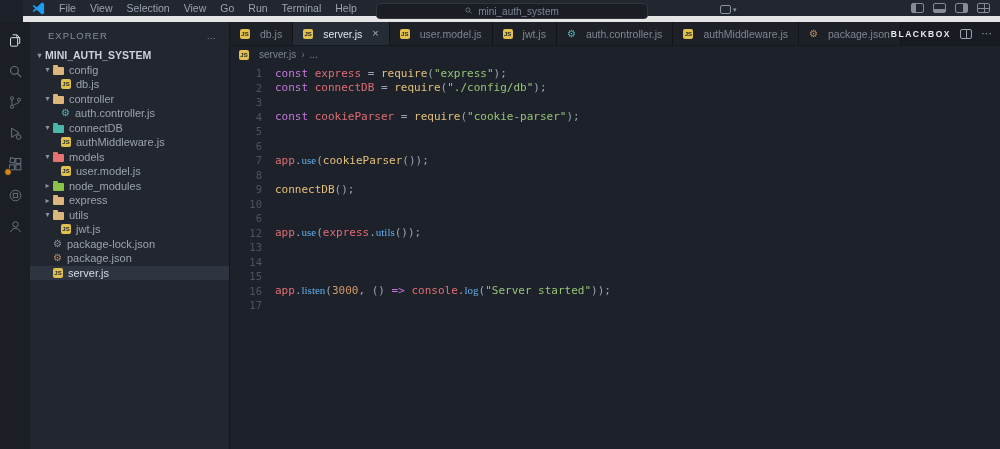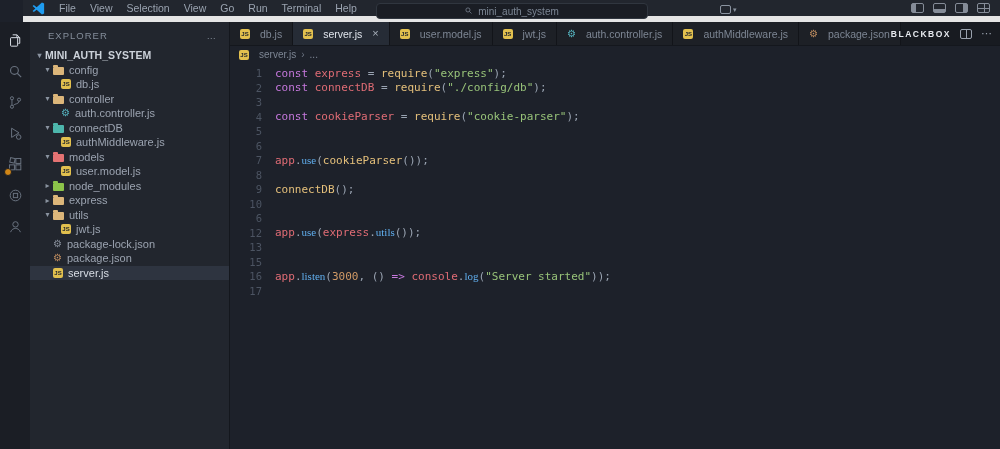--- a/index.html
+++ b/index.html
@@ -328,19 +328,20 @@
           <div class="cl"><span class="ln">4</span><span><span class="t-k">const</span><span class="t-p"> </span><span class="t-v">cookieParser</span><span class="t-p"> = </span><span class="t-f">require</span><span class="t-p">(</span><span class="t-s">"cookie-parser"</span><span class="t-p">);</span></span></div>
           <div class="cl"><span class="ln">5</span><span></span></div>
           <div class="cl"><span class="ln">6</span><span></span></div>
           <div class="cl"><span class="ln">7</span><span><span class="t-v">app</span><span class="t-p">.</span><span class="t-m">use</span><span class="t-p">(</span><span class="t-f">cookieParser</span><span class="t-p">());</span></span></div>
           <div class="cl"><span class="ln">8</span><span></span></div>
           <div class="cl"><span class="ln">9</span><span><span class="t-f">connectDB</span><span class="t-p">();</span></span></div>
           <div class="cl"><span class="ln">10</span><span></span></div>
           <div class="cl"><span class="ln">6</span><span></span></div>
           <div class="cl"><span class="ln">12</span><span><span class="t-v">app</span><span class="t-p">.</span><span class="t-m">use</span><span class="t-p">(</span><span class="t-v">express</span><span class="t-p">.</span><span class="t-m">utils</span><span class="t-p">());</span></span></div>
           <div class="cl"><span class="ln">13</span><span></span></div>
+          <div class="cl"><span class="ln">14</span><span></span></div>
           <div class="cl"><span class="ln">15</span><span></span></div>
           <div class="cl"><span class="ln">16</span><span><span class="t-v">app</span><span class="t-p">.</span><span class="t-m">listen</span><span class="t-p">(</span><span class="t-n">3000</span><span class="t-p">, () </span><span class="t-k">=&gt;</span><span class="t-p"> </span><span class="t-v">console</span><span class="t-p">.</span><span class="t-m">log</span><span class="t-p">(</span><span class="t-s">"Server started"</span><span class="t-p">));</span></span></div>
           <div class="cl"><span class="ln">17</span><span></span></div>
         </div>
     </div>
   </div>
 </div>
 
 </body></html>

